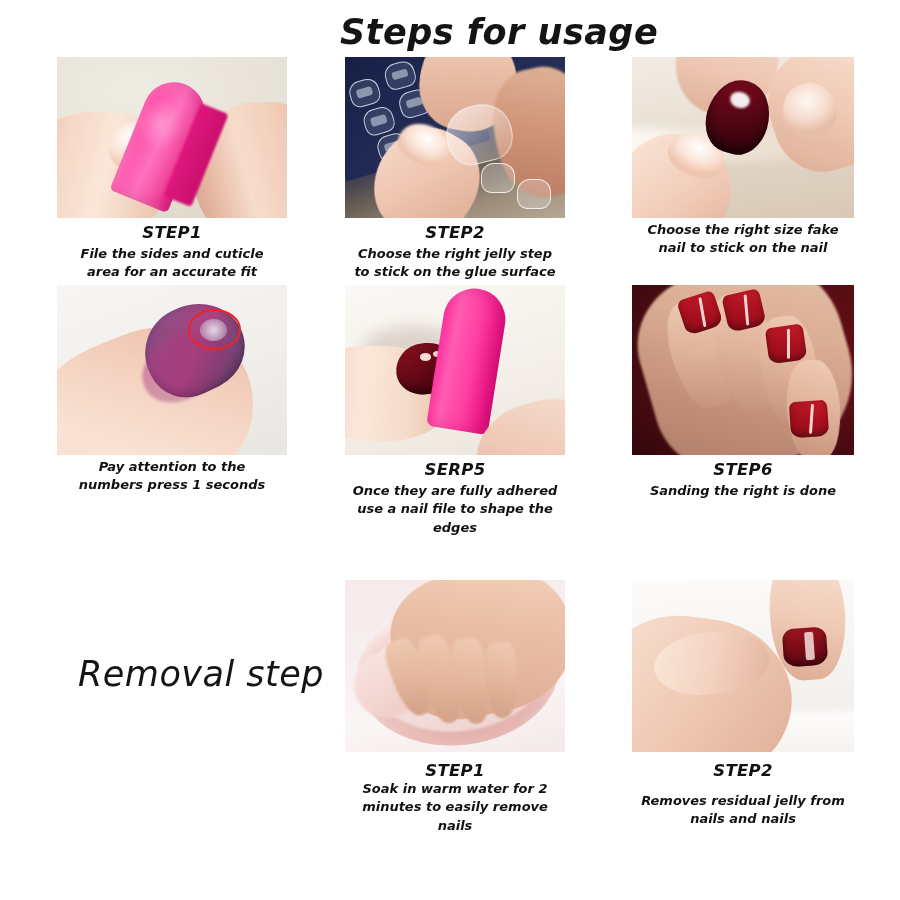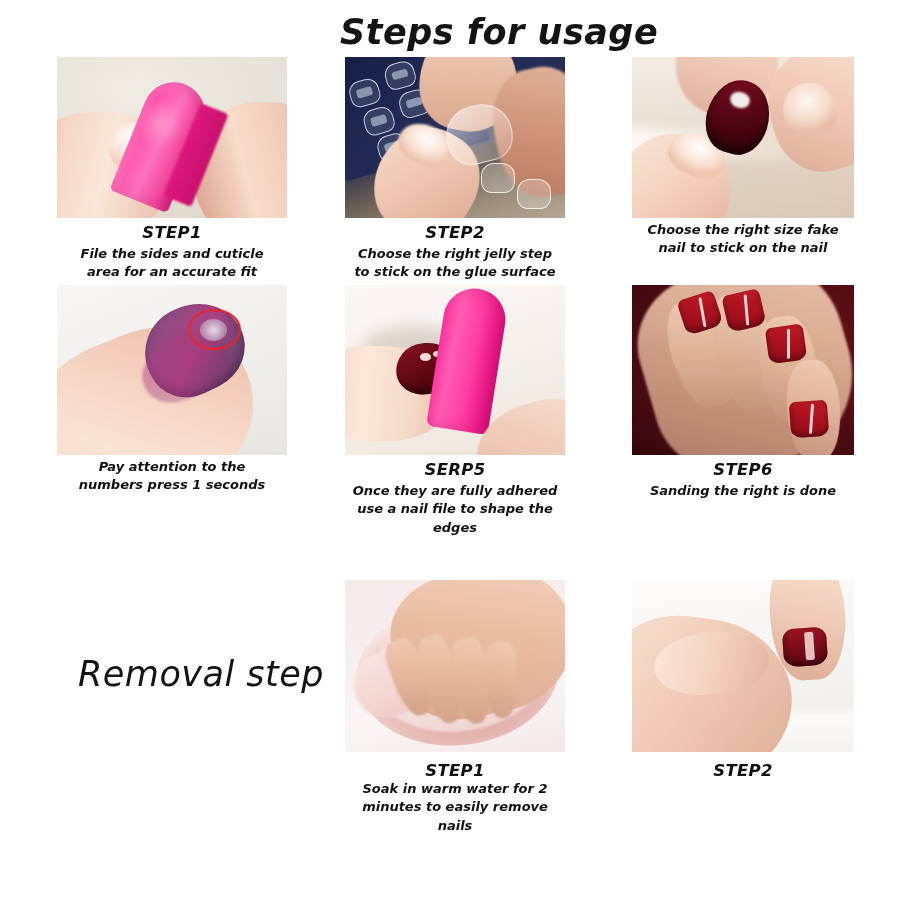--- a/index.html
+++ b/index.html
@@ -621,15 +621,19 @@
     <div class="photo" style="height:172px;">
       <div class="p8-bg layer"></div>
       <div class="layer p8-cloth"></div>
       <div class="finger p8-hand-low"></div>
       <div class="finger p8-thumb"></div>
       <div class="finger p8-finger-up"></div>
       <div class="layer p8-nail"></div>
       <div class="layer p8-nail-gloss"></div>
     </div>
     <div class="caption-step" style="margin-top:9px;">STEP2</div>
+    <div class="caption-desc left" style="margin-top:12px;">
+      <div>Removes residual jelly from</div>
+      <div>nails and nails</div>
+    </div>
   </div>
 
 </div>
 
 </body></html>

